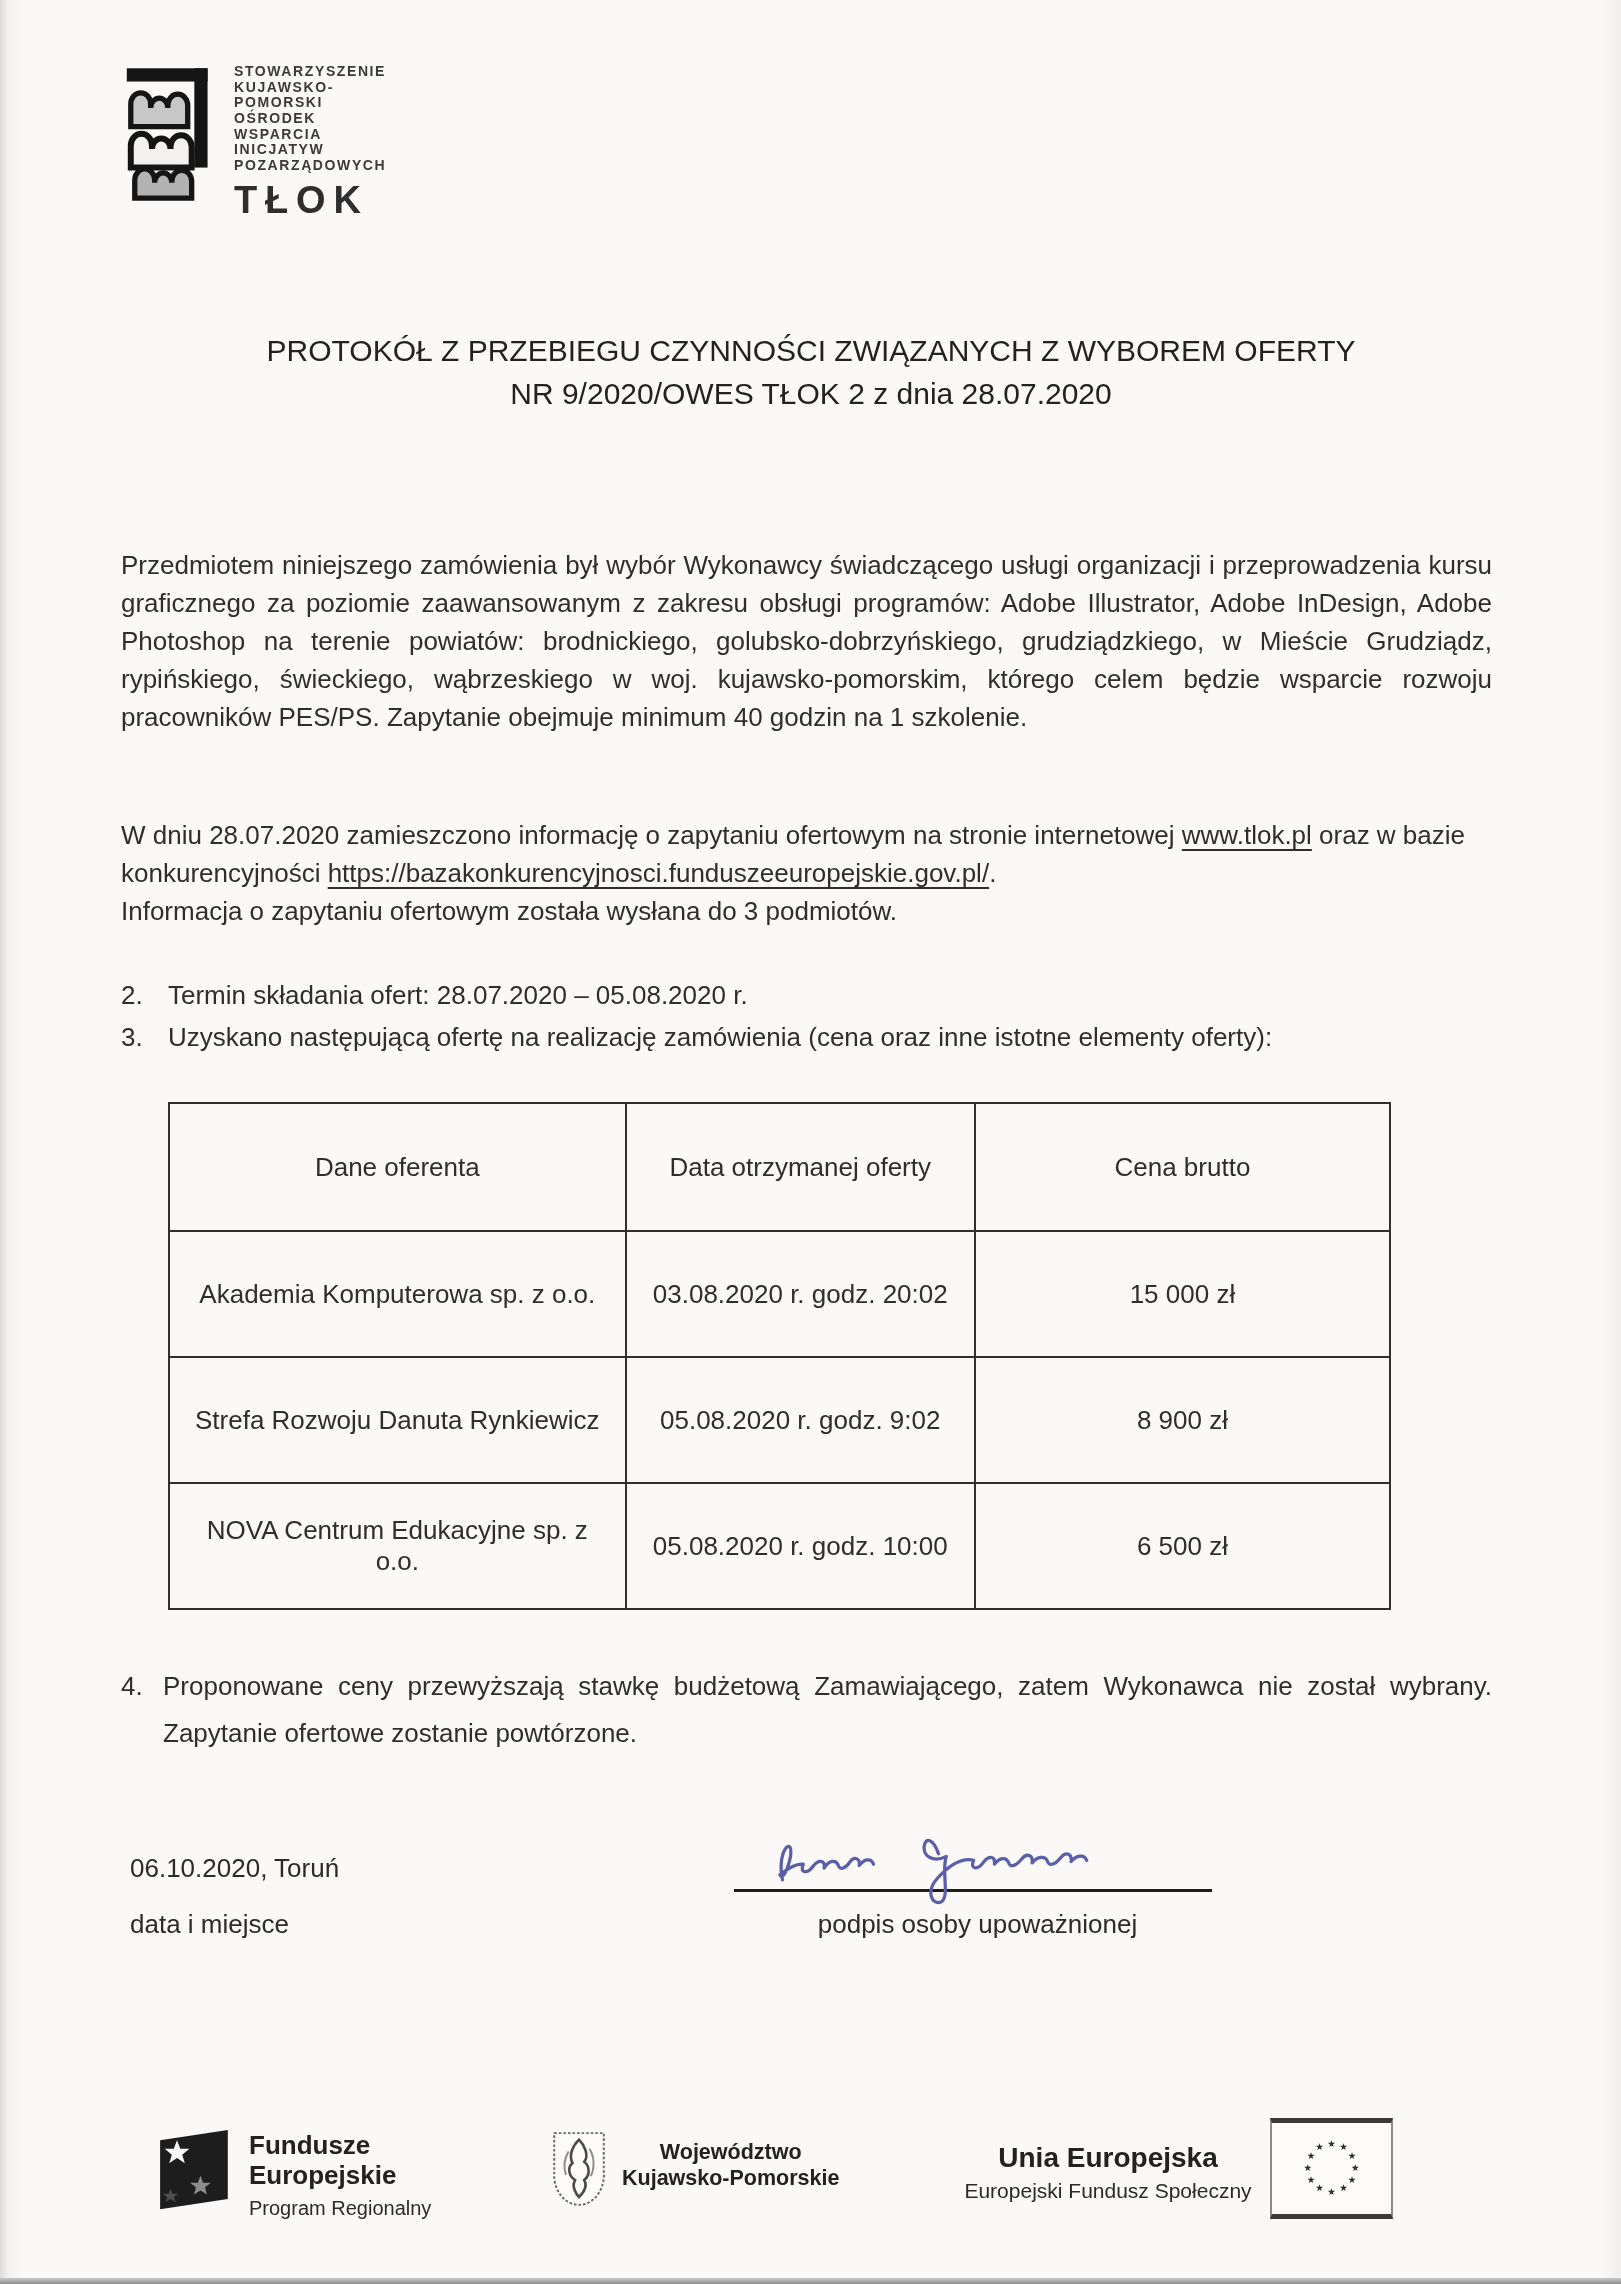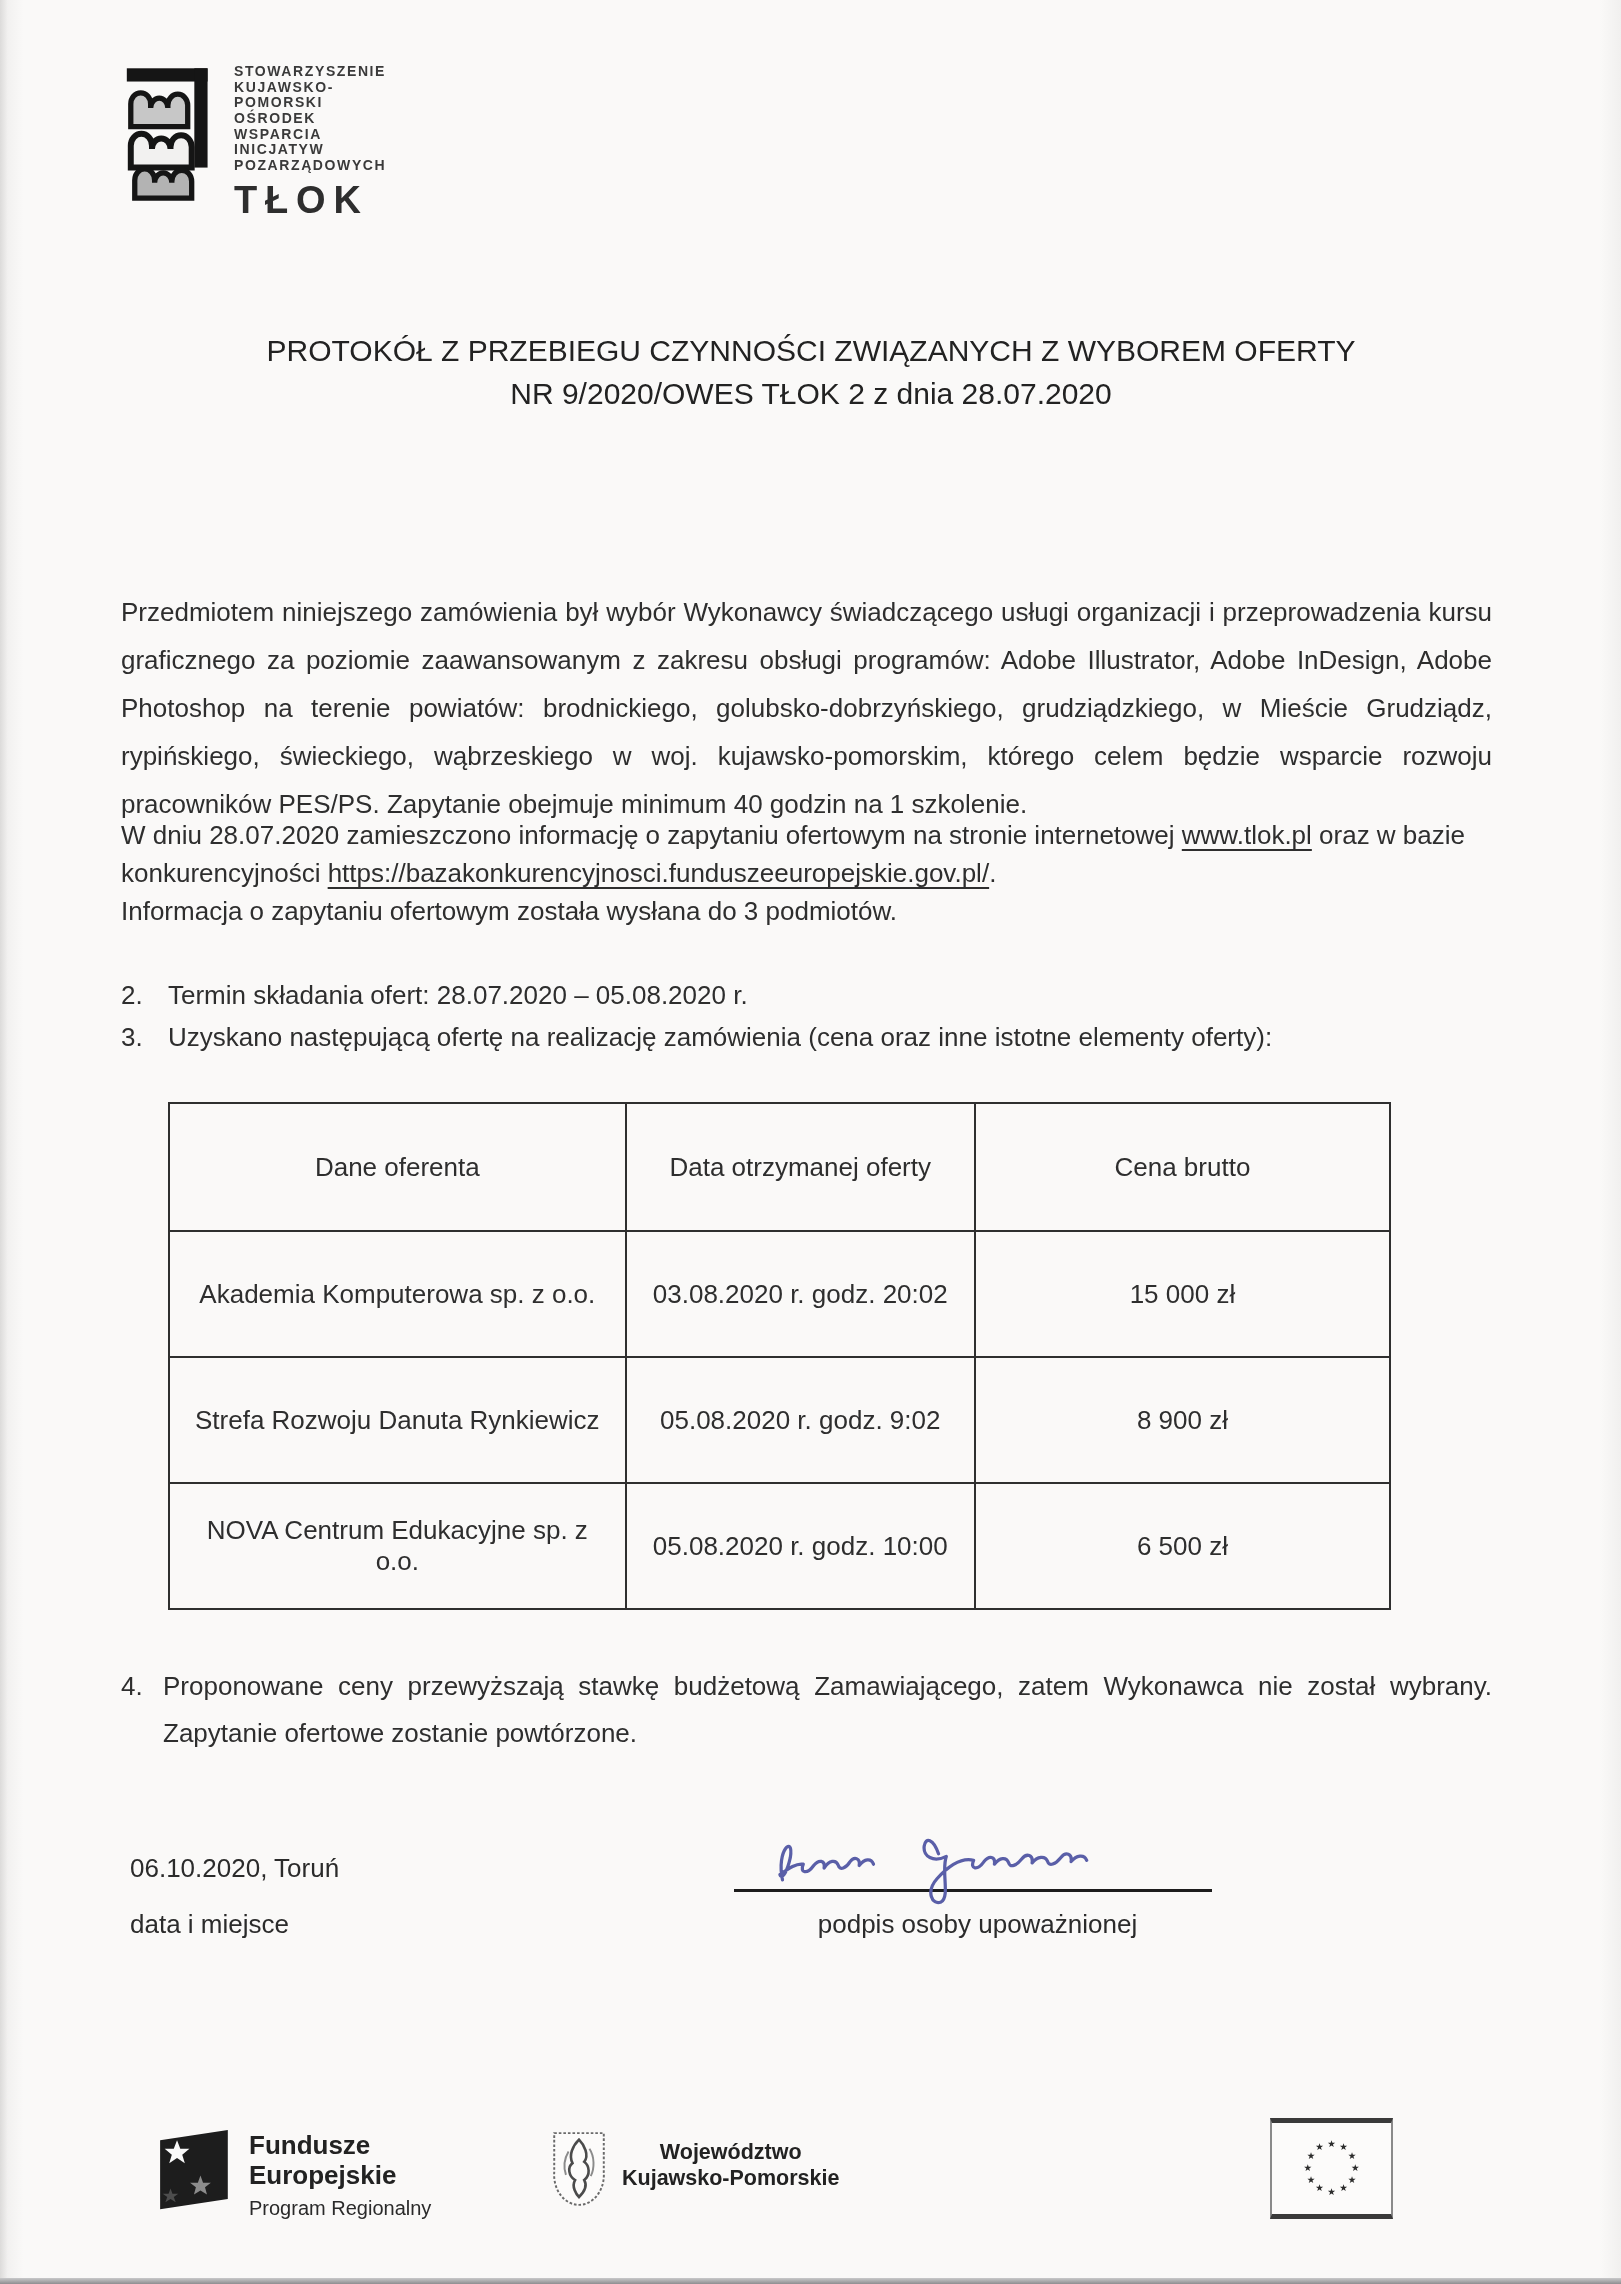--- a/index.html
+++ b/index.html
@@ -32,21 +32,21 @@
   
   .doc-title{
     position:absolute;left:0;top:329px;width:100%;
     text-align:center;font-size:30px;line-height:43px;color:#222;
   }
 
   
   .tx{position:absolute;left:121px;width:1371px;font-size:26px;color:#2e2e2e;}
   .h1row{top:499px;}
   .h1row .no{display:inline-block;width:40px;}
-  .para1{top:588px;line-height:48px;text-align:justify;}
+  .para1{top:546px;line-height:38px;text-align:justify;}
   .para2{top:816px;line-height:38px;}
   .para2 a{color:#2e2e2e;text-decoration:underline;text-decoration-thickness:2px;text-underline-offset:4.6px;}
   .list23{top:974px;}
   .lirow{display:flex;line-height:42px;}
   .lirow .no{width:47px;flex:none;}
   .item4{top:1663px;display:flex;}
   .item4 .no{width:42px;flex:none;line-height:47px;}
   .item4 .t{line-height:47px;text-align:justify;}
 
   
@@ -201,20 +201,24 @@
   <svg class="herb" viewBox="0 0 92 122">
     <path d="M8,6 h76 v60 a38,46 0 0 1 -38,50 a38,46 0 0 1 -38,-50 z" fill="#fcfbfa" stroke="#6a6a6a" stroke-width="3" stroke-dasharray="4 3"></path>
     <path d="M46,16 C36,26 30,40 36,52 C28,58 30,72 40,78 C34,88 42,100 46,104 C52,98 60,88 54,78 C64,70 62,56 54,50 C62,40 54,24 46,16 Z" fill="none" stroke="#4b4b4b" stroke-width="4"></path>
     <path d="M30,34 C24,44 22,58 26,70 M62,30 C70,42 70,60 64,72" fill="none" stroke="#8b8b8b" stroke-width="3"></path>
   </svg>
   <div class="voiv-text">
     <div>Województwo</div>
     <div>Kujawsko-Pomorskie</div>
   </div>
 
+  <div class="eu-text">
+    <div class="l1">Unia Europejska</div>
+    <div class="l2">Europejski Fundusz Społeczny</div>
+  </div>
   <div class="eu-flag">
     <svg viewBox="0 0 200 120">
       <g fill="#2c2c2c" font-size="16" text-anchor="middle" font-family="DejaVu Sans, sans-serif">
         <text x="100" y="24">★</text>
           <text x="120" y="29">★</text>
         <text x="134.6" y="44">★</text>
           <text x="140" y="64">★</text>
         <text x="134.6" y="84">★</text>
           <text x="120" y="98">★</text>
         <text x="100" y="104">★</text>

